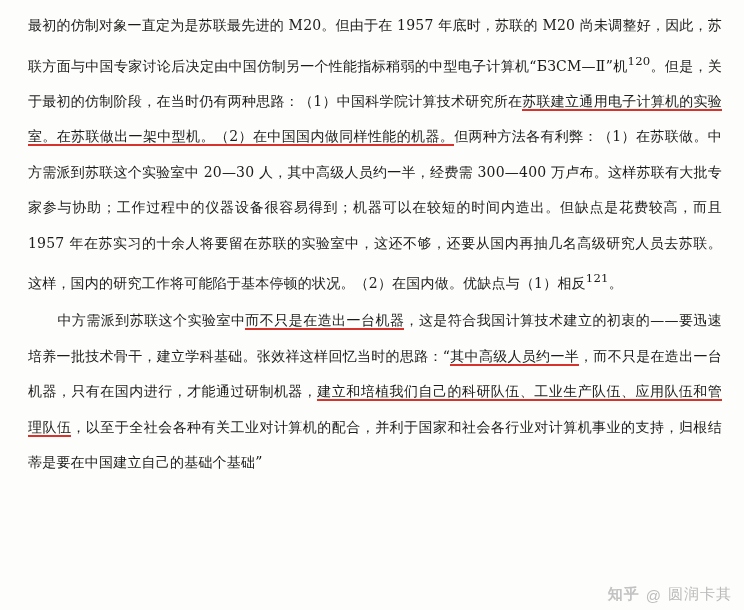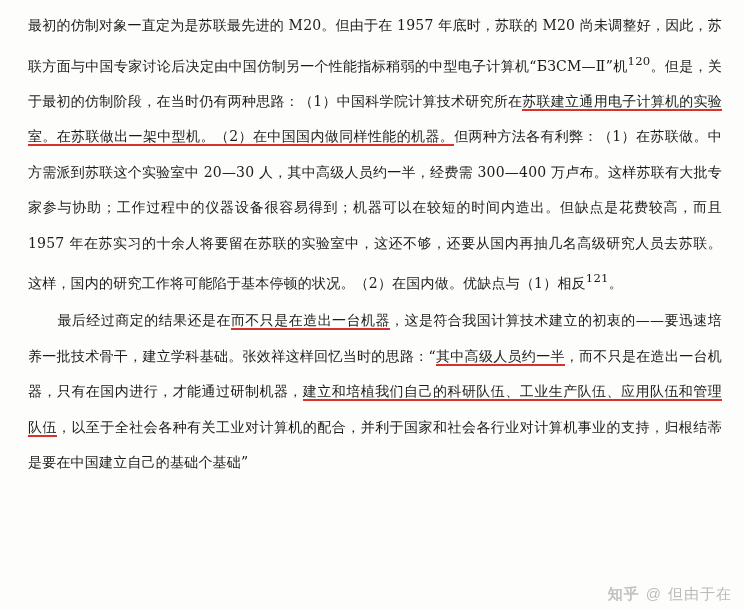--- a/index.html
+++ b/index.html
@@ -41,21 +41,21 @@
     text-decoration: none;
     box-shadow: inset 0 -2px 0 0 #d8322c;
     padding-bottom: 2px;
   }
   
   #watermark {
     position: absolute;
     right: 12px;
     bottom: 6px;
     display: flex;
-    align-items: flex-start;
+    align-items: flex-end;
     gap: 6px;
     color: #b9b9b9;
     font-family: "Liberation Sans", sans-serif;
     font-size: 15px;
     letter-spacing: 1px;
     user-select: none;
   }
   #watermark .zh-logo {
     font-weight: bold;
     font-size: 15px;
@@ -65,21 +65,21 @@
     font-size: 15px;
     color: #bdbdbd;
   }
 </style>
 </head>
 <body>
 
 <div id="page">
   <div id="paragraphs">
       <p class="para"><span>最初的仿制对象一直定为是苏联最先进的 M20。但由于在 1957 年底时，苏联的 M20 尚未调整好，因此，苏联方面与中国专家讨论后决定由中国仿制另一个性能指标稍弱的中型电子计算机“БЗСМ—Ⅱ”机</span><sup>120</sup><span>。但是，关于最初的仿制阶段，在当时仍有两种思路：（1）中国科学院计算技术研究所在</span><span class="u">苏联建立通用电子计算机的实验室。在苏联做出一架中型机。（2）在中国国内做同样性能的机器。</span><span>但两种方法各有利弊：（1）在苏联做。中方需派到苏联这个实验室中 20—30 人，其中高级人员约一半，经费需 300—400 万卢布。这样苏联有大批专家参与协助；工作过程中的仪器设备很容易得到；机器可以在较短的时间内造出。但缺点是花费较高，而且 1957 年在苏实习的十余人将要留在苏联的实验室中，这还不够，还要从国内再抽几名高级研究人员去苏联。这样，国内的研究工作将可能陷于基本停顿的状况。（2）在国内做。优缺点与（1）相反</span><sup>121</sup><span>。</span></p>
-      <p class="para indent"><span>最后经过商定的结果还是在</span><span class="u">而不只是在造出一台机器</span><span>，这是符合我国计算技术建立的初衷的——要迅速培养一批技术骨干，建立学科基础。张效祥这样回忆当时的思路：“</span><span class="u">其中高级人员约一半</span><span>，而不只是在造出一台机器，只有在国内进行，才能通过研制机器，</span><span class="u">建立和培植我们自己的科研队伍、工业生产队伍、应用队伍和管理队伍</span><span>，以至于全社会各种有关工业对计算机的配合，并利于国家和社会各行业对计算机事业的支持，归根结蒂是要在中国建立自己的基础个基础”</span></p>
+      <p class="para indent"><span>中方需派到苏联这个实验室中</span><span class="u">而不只是在造出一台机器</span><span>，这是符合我国计算技术建立的初衷的——要迅速培养一批技术骨干，建立学科基础。张效祥这样回忆当时的思路：“</span><span class="u">其中高级人员约一半</span><span>，而不只是在造出一台机器，只有在国内进行，才能通过研制机器，</span><span class="u">建立和培植我们自己的科研队伍、工业生产队伍、应用队伍和管理队伍</span><span>，以至于全社会各种有关工业对计算机的配合，并利于国家和社会各行业对计算机事业的支持，归根结蒂是要在中国建立自己的基础个基础”</span></p>
     </div>
 
   <div id="watermark">
     <span class="zh-logo">知乎</span>
     <span class="at">@</span>
-    <span class="user">但由于在</span>
+    <span class="user">圆润卡其</span>
   </div>
 </div>
 
 </body></html>

